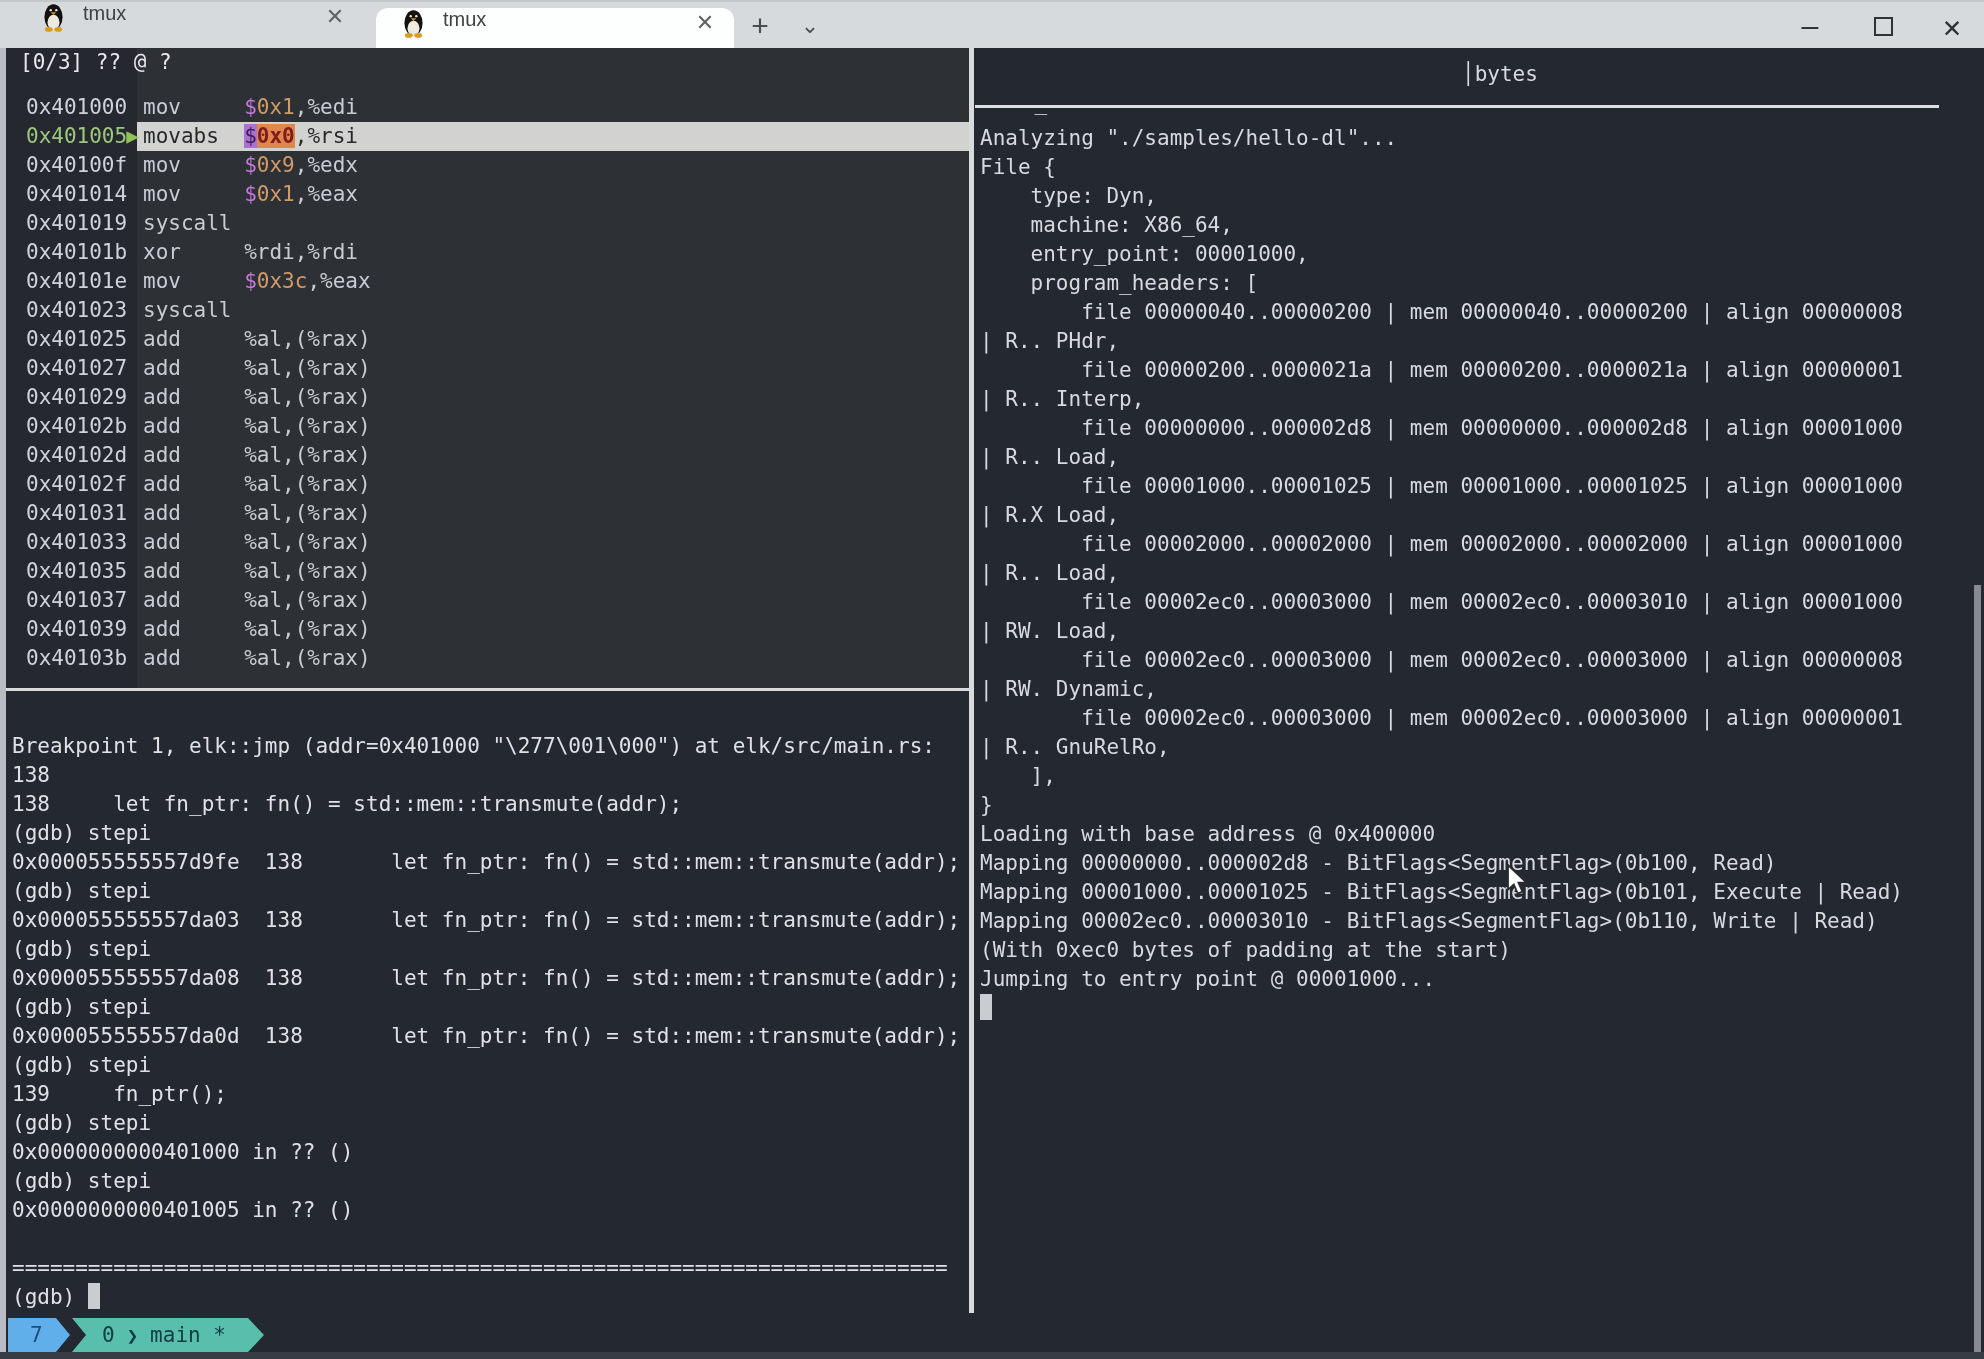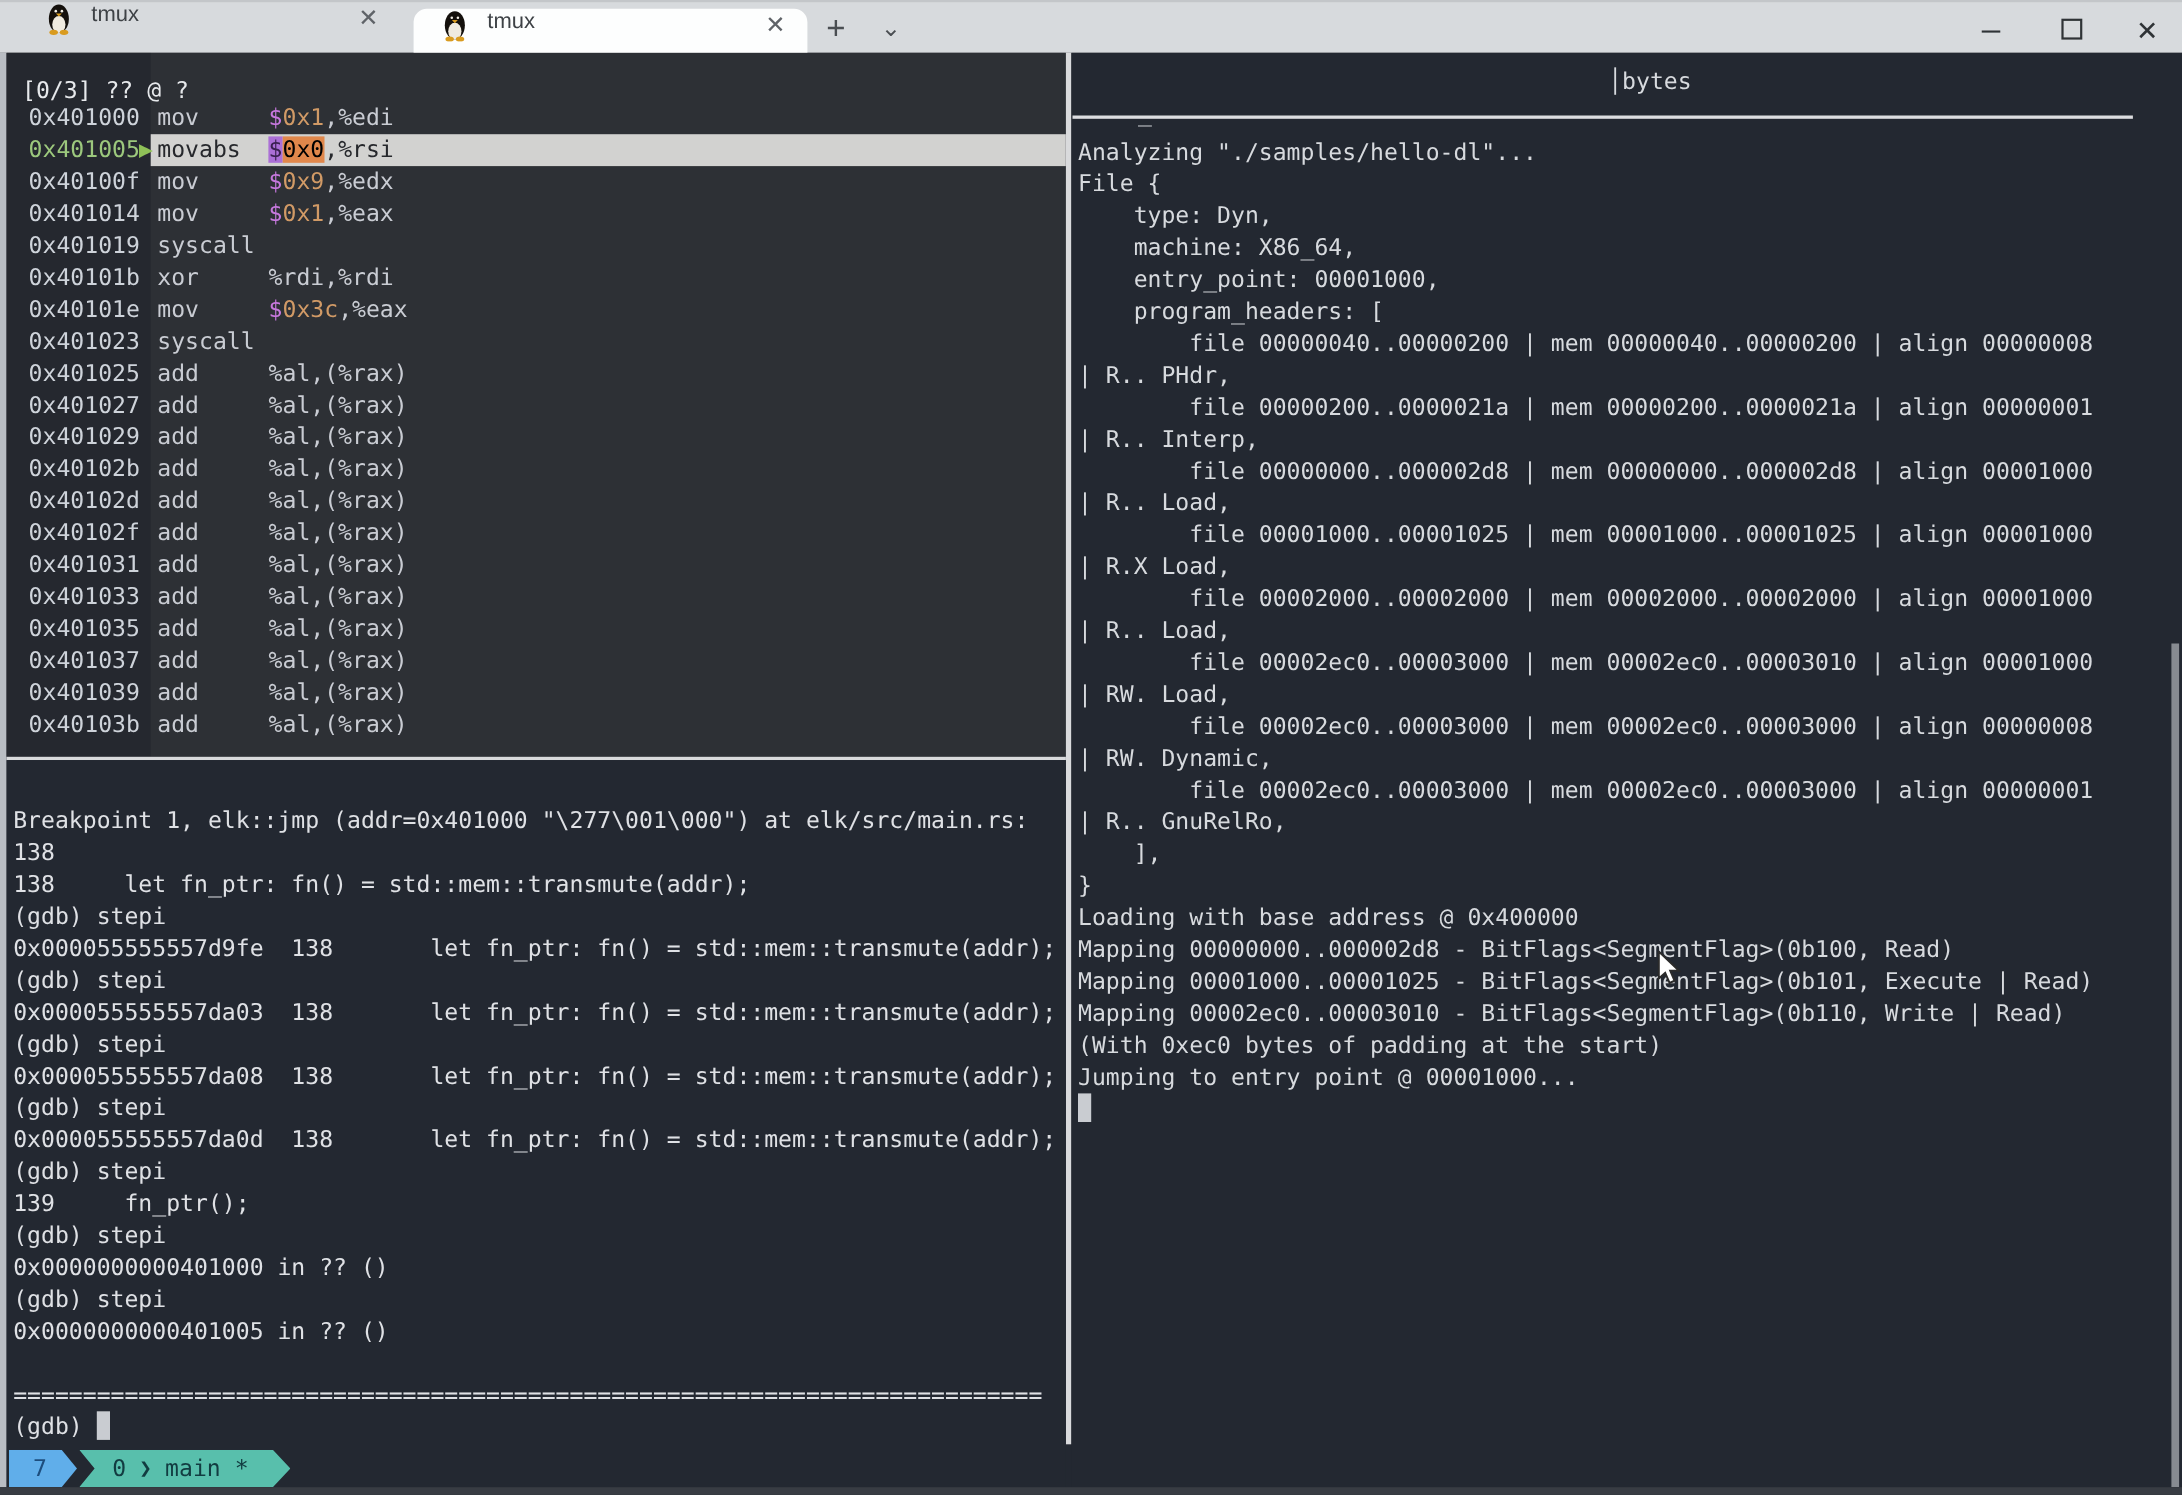--- a/index.html
+++ b/index.html
@@ -30,31 +30,31 @@
   .winctl.min { left:1782px; font-size:28px; }
   .winctl.max { left:1855px; }
   .winctl.max .sq { width:19px; height:19px; border:2.5px solid #2f3336; }
   .winctl.close { left:1924px; font-size:30px; font-weight:300; }
   
   .term-text { font:21px/29px "DejaVu Sans Mono",monospace; white-space:pre; }
   .leftstrip { position:absolute; left:0; top:48px; width:6px; height:1304px; background:#b9bdc3; }
   .pane-disasm { position:absolute; left:6px; top:48px; width:963px; height:640px;
     background:#2d3035; overflow:hidden; }
   .addrstrip { position:absolute; left:0; top:0; width:131px; height:640px; background:#25282f; }
-  .disasm-header { position:absolute; left:14px; top:20px; color:#e7e9ec; }
+  .disasm-header { position:absolute; left:14px; top:0; color:#e7e9ec; }
   .drow { position:absolute; left:0; height:29px; width:963px; display:flex; }
   .drow .addr { width:131px; flex:0 0 auto; padding-left:20px; color:#ced3da; position:relative; }
   .drow .instr { flex:1 1 auto; padding-left:6px; color:#c9ccd3; }
   .drow.cur .addr { color:#9cc87d; }
   .drow.cur .instr { background:#d2d2d0; color:#26282c; }
   .drow .arrow { position:absolute; right:-2px; top:0; color:#8fc158; }
   .sg-sym { color:#c678dd; }
   .sg-num { color:#d19a66; }
   .sg-hl-sym { background:#ab6fd6; color:#3a2050; }
-  .sg-hl-num { background:#e0874b; color:#000000; }
+  .sg-hl-num { background:#e0874b; color:#7f1d1d;font-weight:bold; }
   .divider-h { position:absolute; left:6px; top:688px; width:963px; height:3px; background:#d9dadc; }
   .divider-v { position:absolute; left:969px; top:48px; width:5px; height:1265px; background:#d9dadc; }
   .pane-gdb { position:absolute; left:6px; top:691px; width:963px; height:661px;
     background:#232831; overflow:hidden; }
   .pane-gdb .lines { position:absolute; left:6px; top:12px; color:#dfe1e5; }
   .pane-right { position:absolute; left:974px; top:48px; width:1010px; height:1304px;
     background:#232831; overflow:hidden; }
   .pane-right .rheader { position:absolute; left:10px; top:12px; height:29px; width:990px; color:#d7dade; }
   .pane-right .nulltitle { position:absolute; left:478px; top:0; color:#d7dade; }
   .pane-right .runderline { position:absolute; left:1px; top:57px; width:964px; height:3px; background:#dcdde0; }

